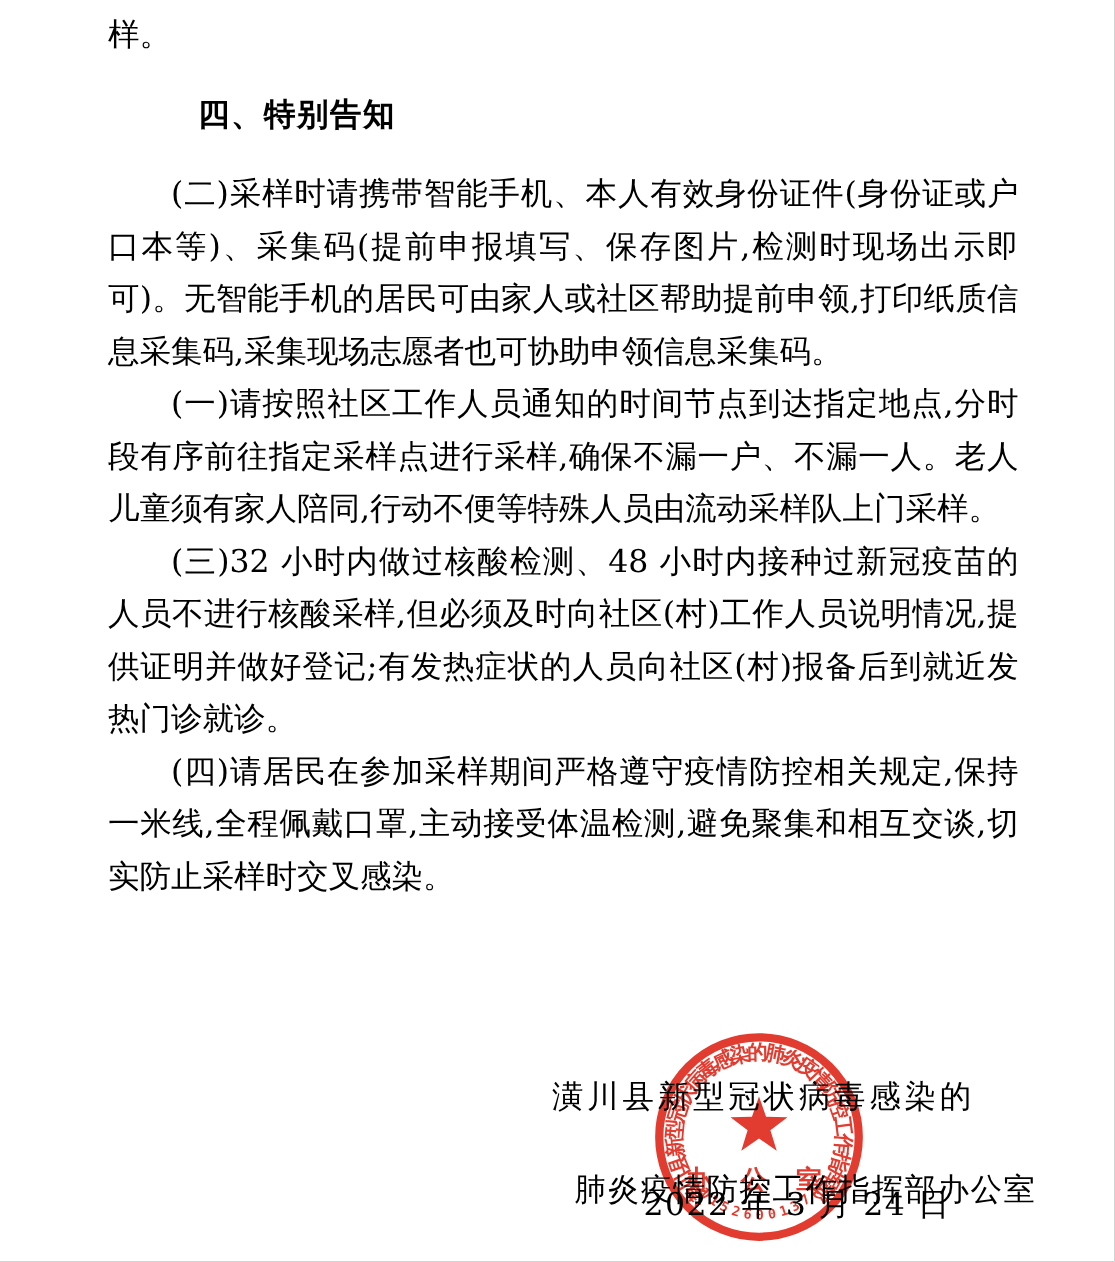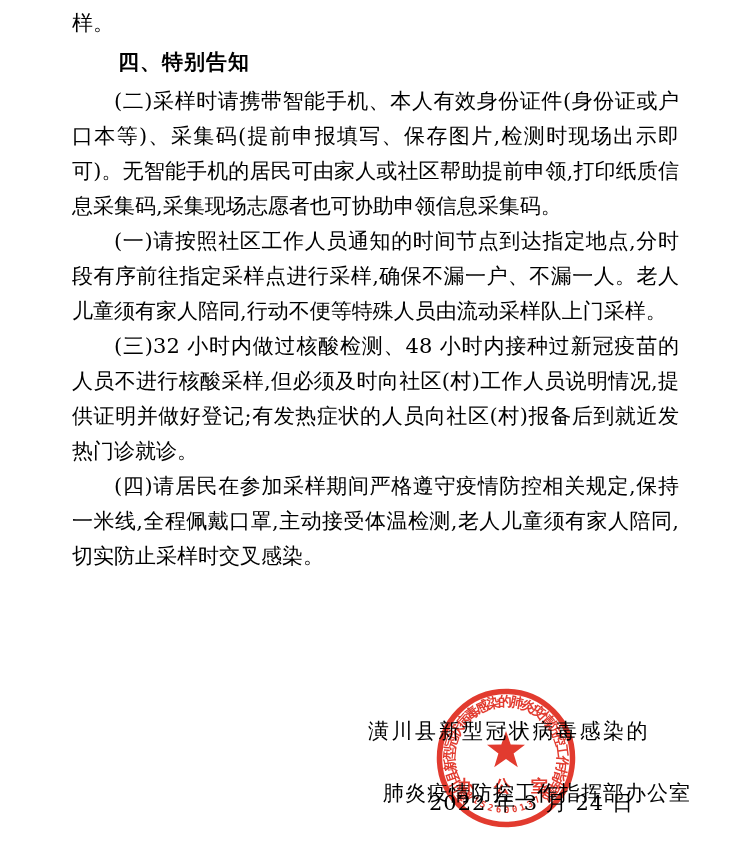--- a/index.html
+++ b/index.html
@@ -16,21 +16,21 @@
   .content {
     position:absolute;
     left:72px; top:6px; width:607px;
     font-size:21px;
     line-height:35px;
     text-align:justify;
   }
   .content p { margin:0; text-indent:2em; }
   .content p.continuation { text-indent:0; }
   .content h3 {
-    margin:4px;
+    margin:18px;
     font-size:21px;
     line-height:35px;
     font-weight:bold;
     text-indent:2em;
     font-family:"DejaVu Sans","Liberation Sans",sans-serif;
     letter-spacing:1px;
   }
   .sig-line { position:absolute; font-size:21px; white-space:nowrap; }
   .sig-org1 { left:368px; top:717px; letter-spacing:2.5px; }
   .sig-org2 { left:383px; top:753px; letter-spacing:1px;margin-top:26px; }
@@ -48,21 +48,21 @@
 <body>
 
 <div class="page">
 
   <div class="content">
     <p class="continuation">样。</p>
     <h3>四、特别告知</h3>
     <p>(二)采样时请携带智能手机、本人有效身份证件(身份证或户口本等)、采集码(提前申报填写、保存图片,检测时现场出示即可)。无智能手机的居民可由家人或社区帮助提前申领,打印纸质信息采集码,采集现场志愿者也可协助申领信息采集码。</p>
     <p>(一)请按照社区工作人员通知的时间节点到达指定地点,分时段有序前往指定采样点进行采样,确保不漏一户、不漏一人。老人儿童须有家人陪同,行动不便等特殊人员由流动采样队上门采样。</p>
     <p>(三)32 小时内做过核酸检测、48 小时内接种过新冠疫苗的人员不进行核酸采样,但必须及时向社区(村)工作人员说明情况,提供证明并做好登记;有发热症状的人员向社区(村)报备后到就近发热门诊就诊。</p>
-    <p>(四)请居民在参加采样期间严格遵守疫情防控相关规定,保持一米线,全程佩戴口罩,主动接受体温检测,老人儿童须有家人陪同,切实防止采样时交叉感染。</p>
+    <p>(四)请居民在参加采样期间严格遵守疫情防控相关规定,保持一米线,全程佩戴口罩,主动接受体温检测,避免聚集和相互交谈,切实防止采样时交叉感染。</p>
   </div>
 
   <div class="sig-line sig-org1">潢川县新型冠状病毒感染的</div>
   <div class="sig-line sig-org2">肺炎疫情防控工作指挥部办公室</div>
   <div class="sig-line sig-date">2022 年 3 月 24 日</div>
 
   <svg class="seal" viewBox="0 0 150 150">
     <defs>
       <path id="ringPath" d="M 41.6 114.8 A 52 52 0 1 1 108.4 114.8" fill="none"></path>
       <path id="serialPath" d="M 27.4 102.5 A 55 55 0 0 0 122.6 102.5" fill="none"></path>

